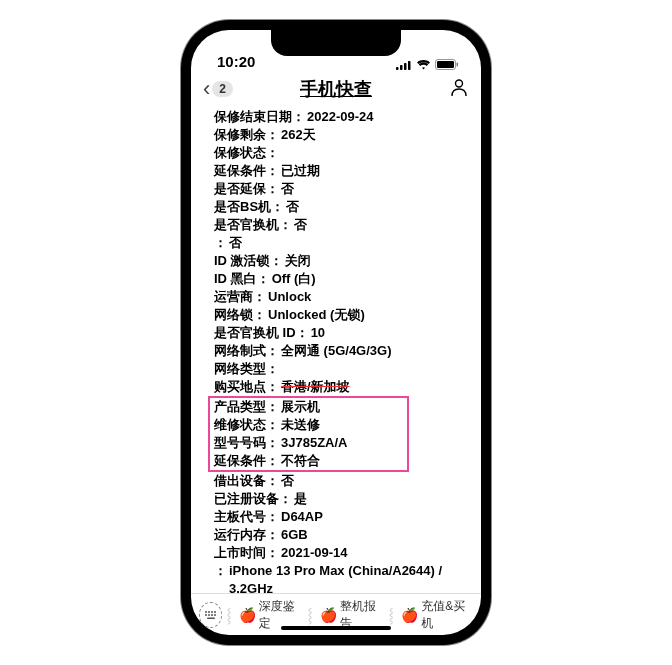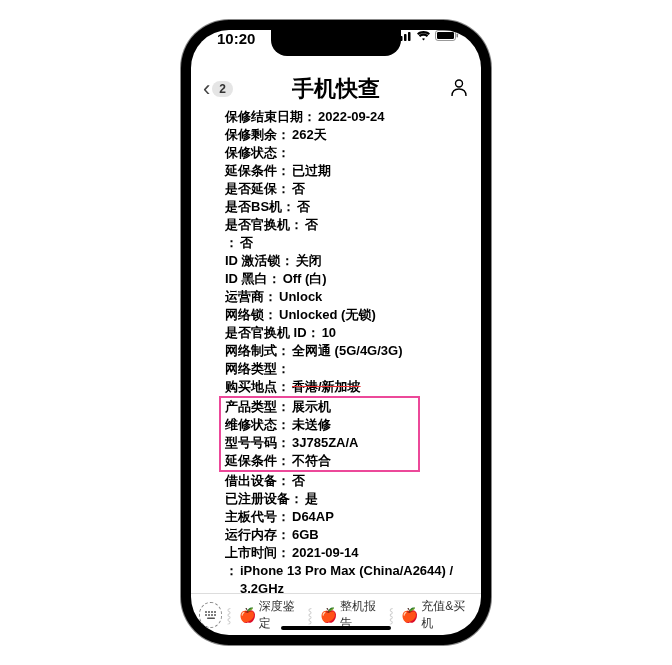--- a/index.html
+++ b/index.html
@@ -38,21 +38,21 @@
     transform: translateX(-50%);
     width: 130px;
     height: 26px;
     background: #000;
     border-radius: 0 0 16px 16px;
     z-index: 10;
   }
   .status-bar {
     height: 40px;
     display: flex;
-    align-items: flex-start;
+    align-items: flex-end;
     justify-content: space-between;
     padding: 0 22px 0 26px;
     font-size: 15px;
     font-weight: 600;
     color: #000;
   }
   .status-right { display: flex; align-items: center; gap: 4px; }
   .signal, .wifi, .battery { display: inline-block; }
   .signal svg, .wifi svg, .battery svg { display: block; }
   .battery svg rect.fill { fill: #000; }
@@ -81,31 +81,32 @@
     color: #333;
     font-size: 12px;
     font-weight: 600;
     border-radius: 9px;
     padding: 1px 7px;
   }
   .nav-title {
     position: absolute;
     left: 50%;
     transform: translateX(-50%);
-    font-size: 22px;
+    font-size: 18px;
     font-weight: 600;
     color: #000;
+    text-decoration: underline;
   }
   .profile-btn {
     cursor: pointer;
   }
   .content {
     flex: 1;
     overflow: hidden;
-    padding: 0 16px 0 34px;
+    padding: 0 16px 0 23px;
     position: relative;
   }
   .row {
     display: flex;
     font-size: 13px;
     line-height: 18px;
     color: #000;
     font-weight: 600;
   }
   .row .label { white-space: nowrap; }

